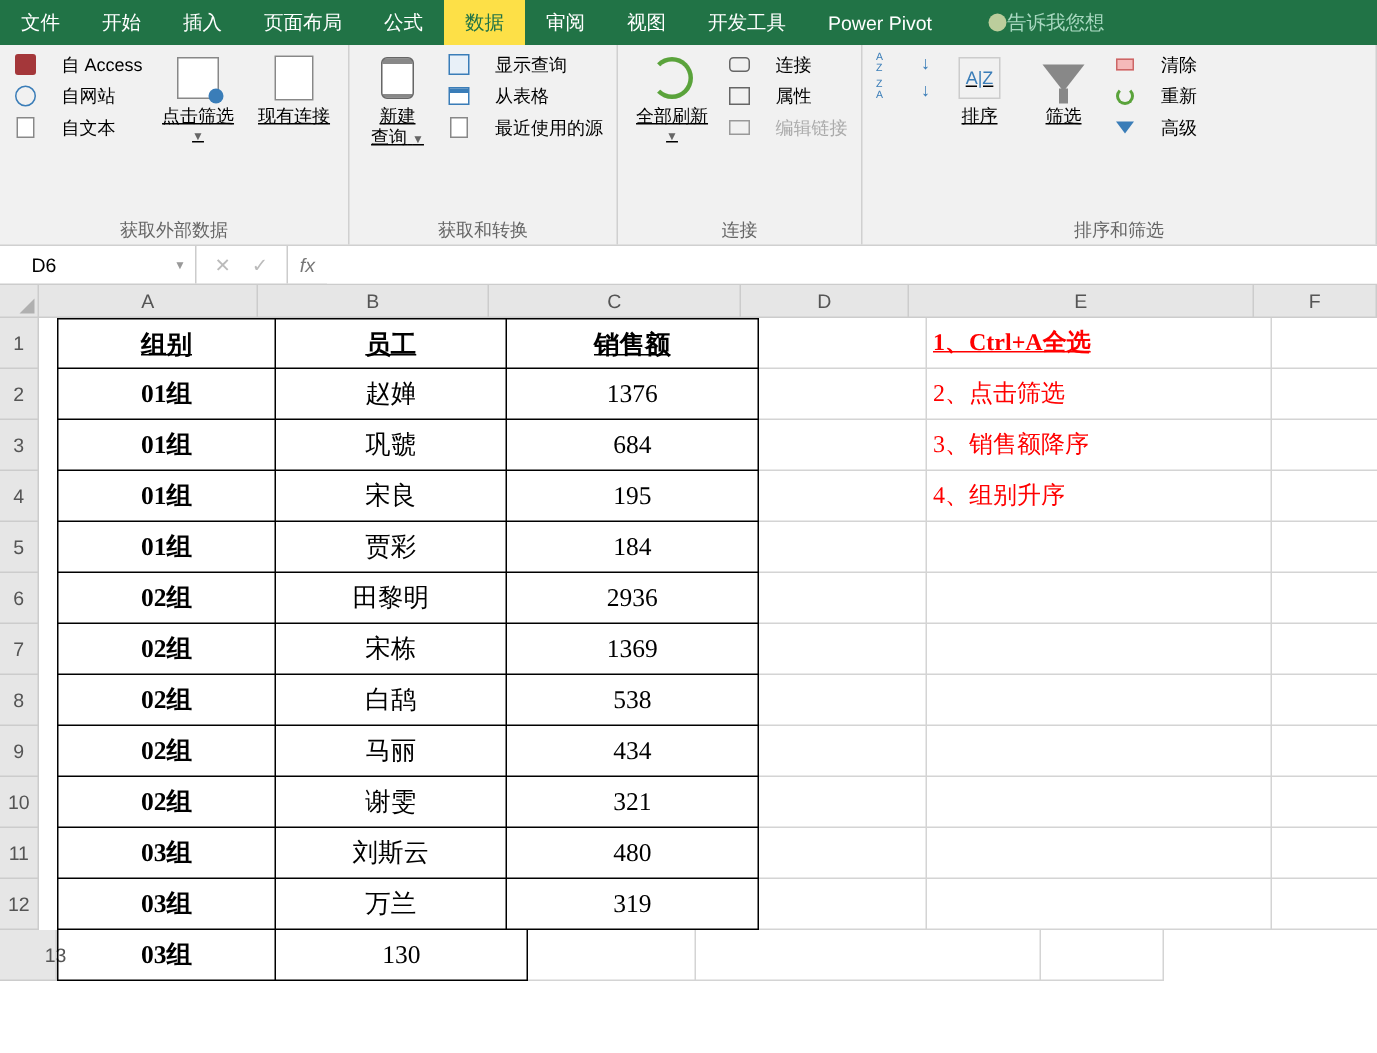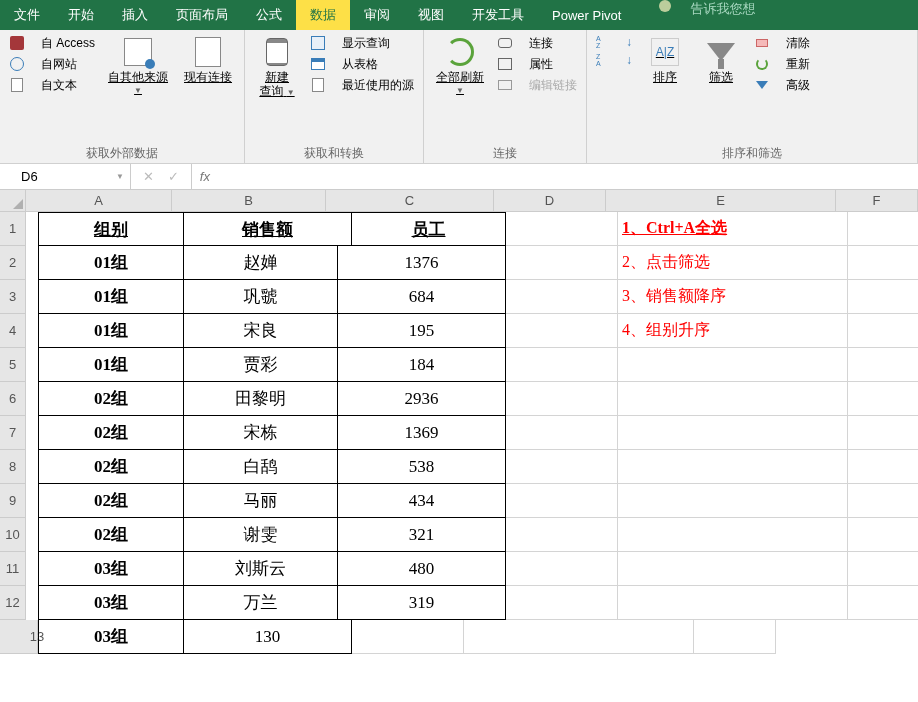--- a/index.html
+++ b/index.html
@@ -2,21 +2,21 @@
 <html><head>
   <meta charset="utf-8">
   <style>
     * { margin: 0; padding: 0; box-sizing: border-box; }
     body { font-family: "Microsoft YaHei", "SimSun", sans-serif; font-size: 13px; background: #fff; overflow: hidden; width: 918px; }
     
     
     .tabs { background: #217346; display: flex; height: 30px; align-items: stretch; color: #fff; }
     .tab { padding: 0 14px; display: flex; align-items: center; cursor: pointer; font-size: 13px; }
     .tab.active { background: #fde047; color: #217346; }
-    .tab.tell-me { color: #a8d8c0; display: flex; align-items: flex-start; gap: 19px; margin-left: 10px; }
+    .tab.tell-me { color: #a8d8c0; display: flex; align-items: center; gap: 0; margin-left: 10px; }
     .bulb { width: 12px; height: 12px; background: #fff3c0; border-radius: 50%; opacity: 0.7; }
 
     
     .ribbon { background: #f1f1f1; border-bottom: 1px solid #d0d0d0; display: flex; height: 134px; }
     .group { border-right: 1px solid #d0d0d0; display: flex; flex-direction: column; padding: 4px 6px 2px 6px; }
     .group-body { flex: 1; display: flex; align-items: flex-start; gap: 4px; }
     .group-label { text-align: center; color: #666; font-size: 12px; padding-top: 2px; height: 18px; }
     
     .stack { display: flex; flex-direction: column; gap: 2px; }
     .btn-small { display: flex; align-items: flex-start; gap: 16px; padding: 1px 3px; cursor: pointer; font-size: 12px; white-space: nowrap; }
@@ -122,21 +122,21 @@
             <span class="icon-box">
               <span class="ico-text"></span>
             </span>
             <span>自文本</span>
           </div>
       </div>
       <div class="btn-large">
         <div class="icon-large">
             <span class="ico-source"></span>
           </div>
-        <div class="lbl">自其他来源</div>
+        <div class="lbl">点击筛选</div>
         <span class="dropdown-arrow">▼</span>
       </div>
       <div class="btn-large">
         <div class="icon-large">
             <span class="ico-conn"></span>
           </div>
         <div class="lbl">现有连接</div>
       </div>
     </div>
     <div class="group-label">获取外部数据</div>
@@ -299,22 +299,22 @@
         <div class="row-h" style="height: 34px;">8</div>
         <div class="row-h" style="height: 34px;">9</div>
         <div class="row-h" style="height: 34px;">10</div>
         <div class="row-h" style="height: 34px;">11</div>
         <div class="row-h" style="height: 34px;">12</div>
         <div class="row-h" style="height: 34px; padding-left: 37px;">13</div>
       </div>
     <div class="rows" id="cells">
         <div class="row header-row">
           <div class="cell cA data-border data-border-left data-border-top">组别</div>
+          <div class="cell cB data-border data-border-top">员工</div>
           <div class="cell cC data-border data-border-top">销售额</div>
-          <div class="cell cB data-border data-border-top">员工</div>
           <div class="cell cD"></div>
           <div class="cell cE note-cell">1、Ctrl+A全选</div>
           <div class="cell cF"></div>
         </div>
         <div class="row">
           <div class="cell cA data-border data-border-left">01组</div>
           <div class="cell cB data-border">赵婵</div>
           <div class="cell cC data-border">1376</div>
           <div class="cell cD"></div>
           <div class="cell cE note-cell">2、点击筛选</div>

